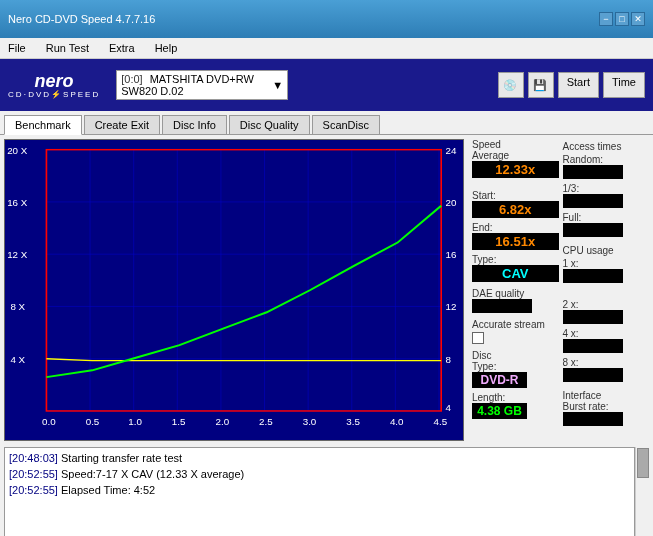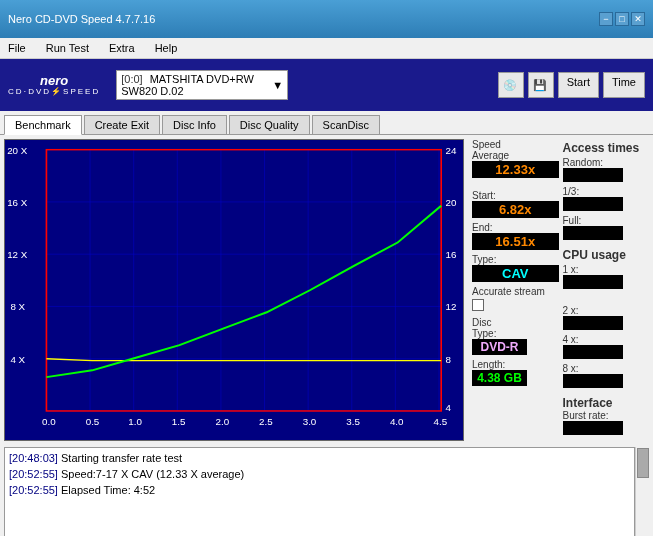--- a/index.html
+++ b/index.html
@@ -41,21 +41,21 @@
     .header {
       background: #1a1a8c;
       padding: 4px 8px;
       display: flex;
       align-items: center;
       gap: 8px;
       height: 52px;
     }
     .nero-logo {
       color: white;
-      font-size: 13px;
+      font-size: 18px;
       font-weight: bold;
       font-style: italic;
       line-height: 1;
     }
     .nero-sub { color: white; font-size: 8px; letter-spacing: 2px; }
     .drive-selector {
       display: flex; align-items: center; gap: 4px; margin-left: 8px;
     }
     .drive-dropdown {
       background: white;
@@ -138,21 +138,21 @@
       font-size: 13px;
       font-weight: bold;
       padding: 1px 4px;
       min-width: 55px;
       text-align: center;
       display: block;
     }
     .stat-value.orange { color: #ff8800; }
     .stat-value.cyan { color: #00ffff; }
     
-    .section-header { font-size: 12px; font-weight: bold; color: #333; margin-top: 2px; }
+    .section-header { font-size: 10px; font-weight: normal; color: #333; margin-top: 2px; }
     .black-box { background: black; width: 60px; height: 14px; display: inline-block; }
     .chk { width: 12px; height: 12px; border: 1px solid #666; background: white; display: inline-block; }
     .disc-type-val {
       background: black;
       color: #f0abfc;
       font-size: 12px;
       font-weight: bold;
       padding: 1px 4px;
       display: inline-block;
       min-width: 55px;
@@ -332,20 +332,24 @@
         <div style="margin-top:4px;">
           <div class="stat-label">End:</div>
           <span class="stat-value orange">16.51x</span>
         </div>
 
         <div style="margin-top:4px;">
           <div class="stat-label">Type:</div>
           <span class="stat-value cyan">CAV</span>
         </div>
 
+        <div style="margin-top:6px;">
+          <div class="stat-label">DAE quality</div>
+          <span class="black-box"></span>
+        </div>
 
         <div style="margin-top:4px;">
           <div class="stat-label">Accurate stream</div>
           <div style="margin-top:2px; display:flex; align-items:center; gap:3px;">
             <div class="chk"></div>
           </div>
         </div>
 
         <div style="margin-top:6px;">
           <div class="stat-label">Disc</div>

